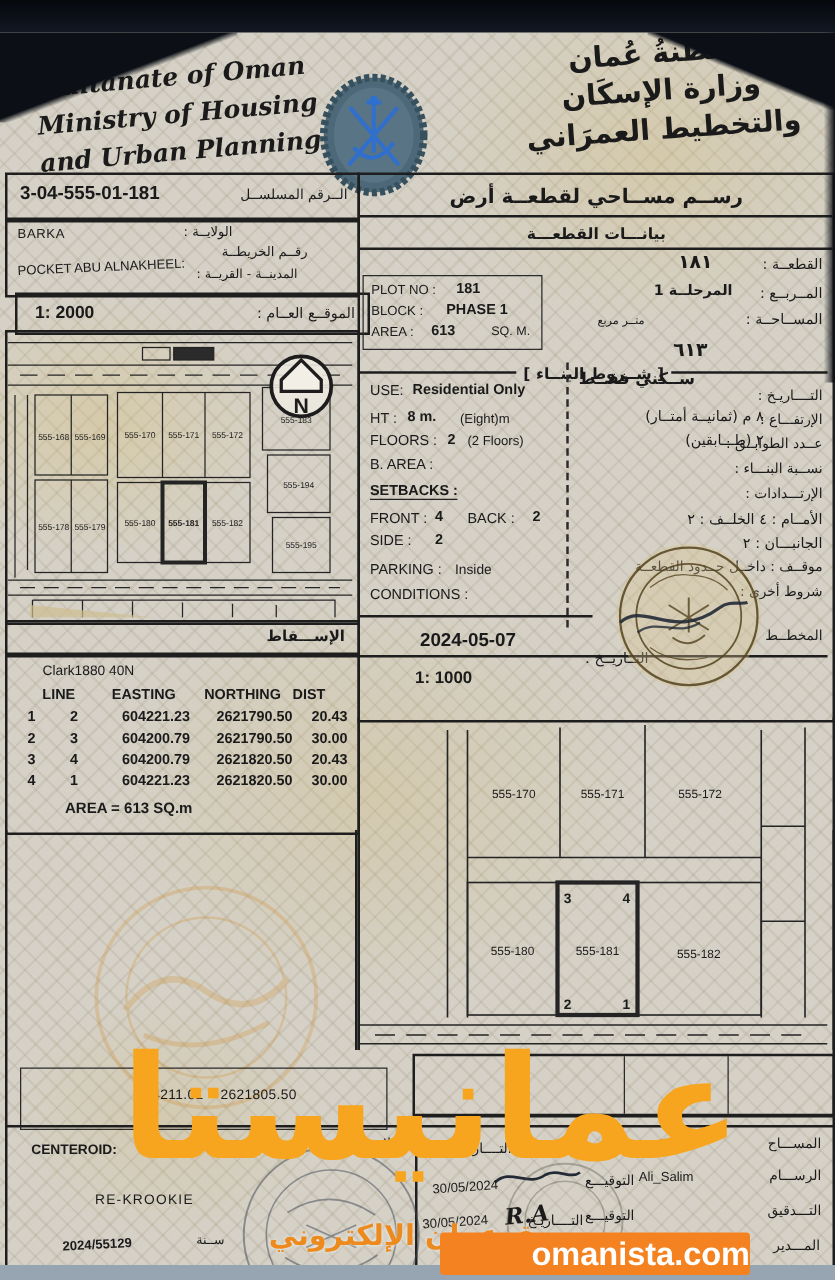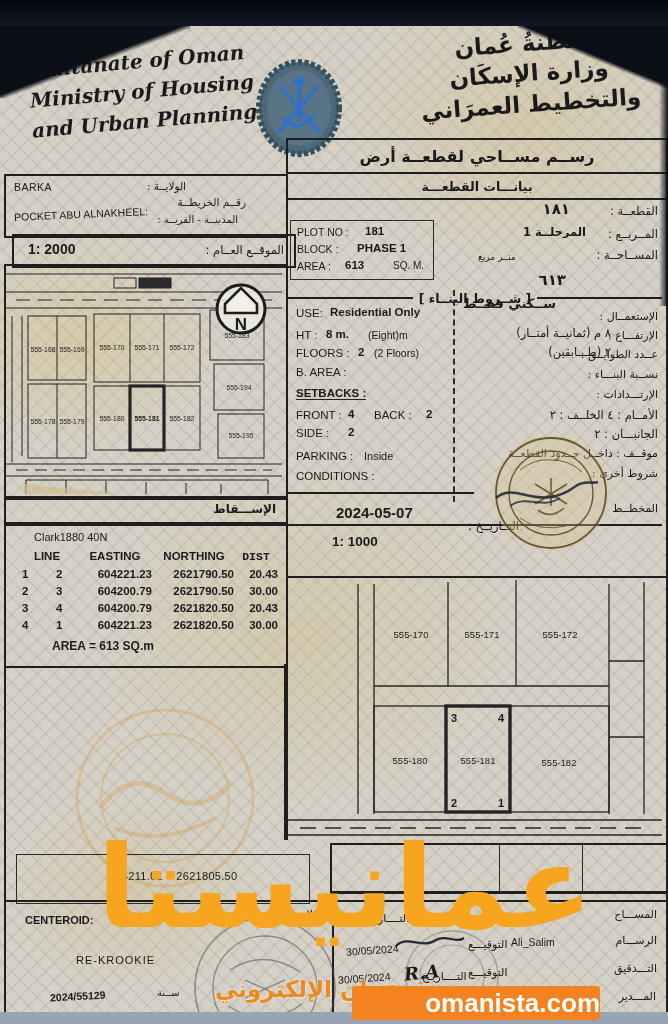--- a/index.html
+++ b/index.html
@@ -52,20 +52,24 @@
       </g>
       <circle cx="46" cy="24" r="3.4" fill="#2F6FD0"></circle>
     </svg>
 
     <div class="abs ar b" style="left:398px;top:2px;width:262px;font-size:23px;line-height:1.32;transform:rotate(-4deg);text-align:center;">
       <div>سلطنةُ عُمان</div>
       <div>وزارة الإسكَان</div>
       <div>والتخطيط العمرَاني</div>
     </div>
 
+    <div class="box" style="left:4px;top:112px;width:280px;height:36px;">
+      <span class="abs en b" style="left:10px;top:6px;font-size:15px;">3-04-555-01-181</span>
+      <span class="abs ar" style="right:8px;top:9px;font-size:11px;">الــرقم المسلســل</span>
+    </div>
 
     <div class="box" style="left:4px;top:148px;width:280px;height:60px;">
       <span class="abs en" style="left:8px;top:5px;font-size:10.5px;letter-spacing:.5px;">BARKA</span>
       <span class="abs ar" style="right:100px;top:4px;font-size:10.5px;">الولايــة :</span>
       <span class="abs en" style="left:8px;top:32px;font-size:10.5px;transform:rotate(-2.5deg);">POCKET ABU ALNAKHEEL:</span>
       <span class="abs ar" style="right:40px;top:20px;font-size:10.5px;">رقــم الخريطــة</span>
       <span class="abs ar" style="right:48px;top:38px;font-size:10px;">المدينــة - القريــة :</span>
     </div>
 
     <div class="box" style="left:12px;top:208px;width:280px;height:30px;">
@@ -130,21 +134,21 @@
     <div class="box" style="left:4px;top:470px;width:280px;height:26px;">
       <span class="abs ar b" style="right:10px;top:4px;font-size:12px;">الإســـقاط</span>
     </div>
 
     <div class="box" style="left:4px;top:496px;width:280px;height:142px;">
       <span class="abs en" style="left:28px;top:7px;font-size:11px;">Clark1880 40N</span>
       <div class="abs en b" style="left:0;top:26px;width:276px;height:16px;font-size:11.5px;">
         <span class="abs" style="left:20px;width:42px;text-align:center;">LINE</span>
         <span class="abs" style="left:72px;width:74px;text-align:center;">EASTING</span>
         <span class="abs" style="left:148px;width:80px;text-align:center;">NORTHING</span>
-        <span class="abs" style="left:228px;width:44px;text-align:center;font-family:Liberation Mono, monospace;">DIST</span>
+        <span class="abs" style="left:228px;width:44px;text-align:left;">DIST</span>
       </div>
       <div class="abs en b" style="left:0;top:44px;width:276px;height:16px;font-size:11.5px;">
         <span class="abs" style="left:16px;">1</span>
         <span class="abs" style="left:50px;">2</span>
         <span class="abs" style="left:72px;width:74px;text-align:right;">604221.23</span>
         <span class="abs" style="left:150px;width:78px;text-align:right;">2621790.50</span>
         <span class="abs" style="left:232px;width:40px;text-align:right;">20.43</span>
       </div>
       <div class="abs en b" style="left:0;top:61px;width:276px;height:16px;font-size:11.5px;">
         <span class="abs" style="left:16px;">2</span>
@@ -218,21 +222,21 @@
       <span class="abs en b" style="left:60px;top:268px;font-size:11.5px;">4</span>
       <span class="abs en" style="left:86px;top:269px;font-size:11.5px;">BACK :</span>
       <span class="abs en b" style="left:138px;top:268px;font-size:11.5px;">2</span>
       <span class="abs en" style="left:8px;top:287px;font-size:11.5px;">SIDE :</span>
       <span class="abs en b" style="left:60px;top:286px;font-size:11.5px;">2</span>
       <span class="abs en" style="left:8px;top:310px;font-size:11.5px;">PARKING :</span>
       <span class="abs en" style="left:76px;top:310px;font-size:11px;">Inside</span>
       <span class="abs en" style="left:8px;top:330px;font-size:11.5px;">CONDITIONS :</span>
 
       <span class="abs ar b" style="right:110px;top:156px;font-size:13px;">ســكني فقــط</span>
-      <span class="abs ar" style="right:8px;top:170px;font-size:11px;">الإستعمــال :</span>
+      <span class="abs ar" style="right:8px;top:170px;font-size:11px;">التــــاريـخ :</span>
       <span class="abs ar" style="right:55px;top:186px;font-size:11.5px;">٨   م   (ثمانيــة أمتــار)</span>
       <span class="abs ar" style="right:8px;top:189px;font-size:11px;">الإرتفـــاع :</span>
       <span class="abs ar" style="right:55px;top:205px;font-size:11.5px;">٢   (طـــابقين)</span>
       <span class="abs ar" style="right:8px;top:208px;font-size:11px;">عــدد الطوابــق :</span>
       <span class="abs ar" style="right:8px;top:228px;font-size:11px;">نســبة البنـــاء :</span>
       <span class="abs ar" style="right:8px;top:248px;font-size:11px;">الإرتـــدادات :</span>
       <span class="abs ar" style="right:8px;top:268px;font-size:11.5px;">الأمــام : ٤     الخلــف : ٢</span>
       <span class="abs ar" style="right:8px;top:287px;font-size:11.5px;">الجانبـــان : ٢</span>
       <span class="abs ar" style="right:8px;top:307px;font-size:11px;">موقــف :   داخــل حــدود القطعــة</span>
       <span class="abs ar" style="right:8px;top:327px;font-size:11px;">شروط أخرى :</span>

